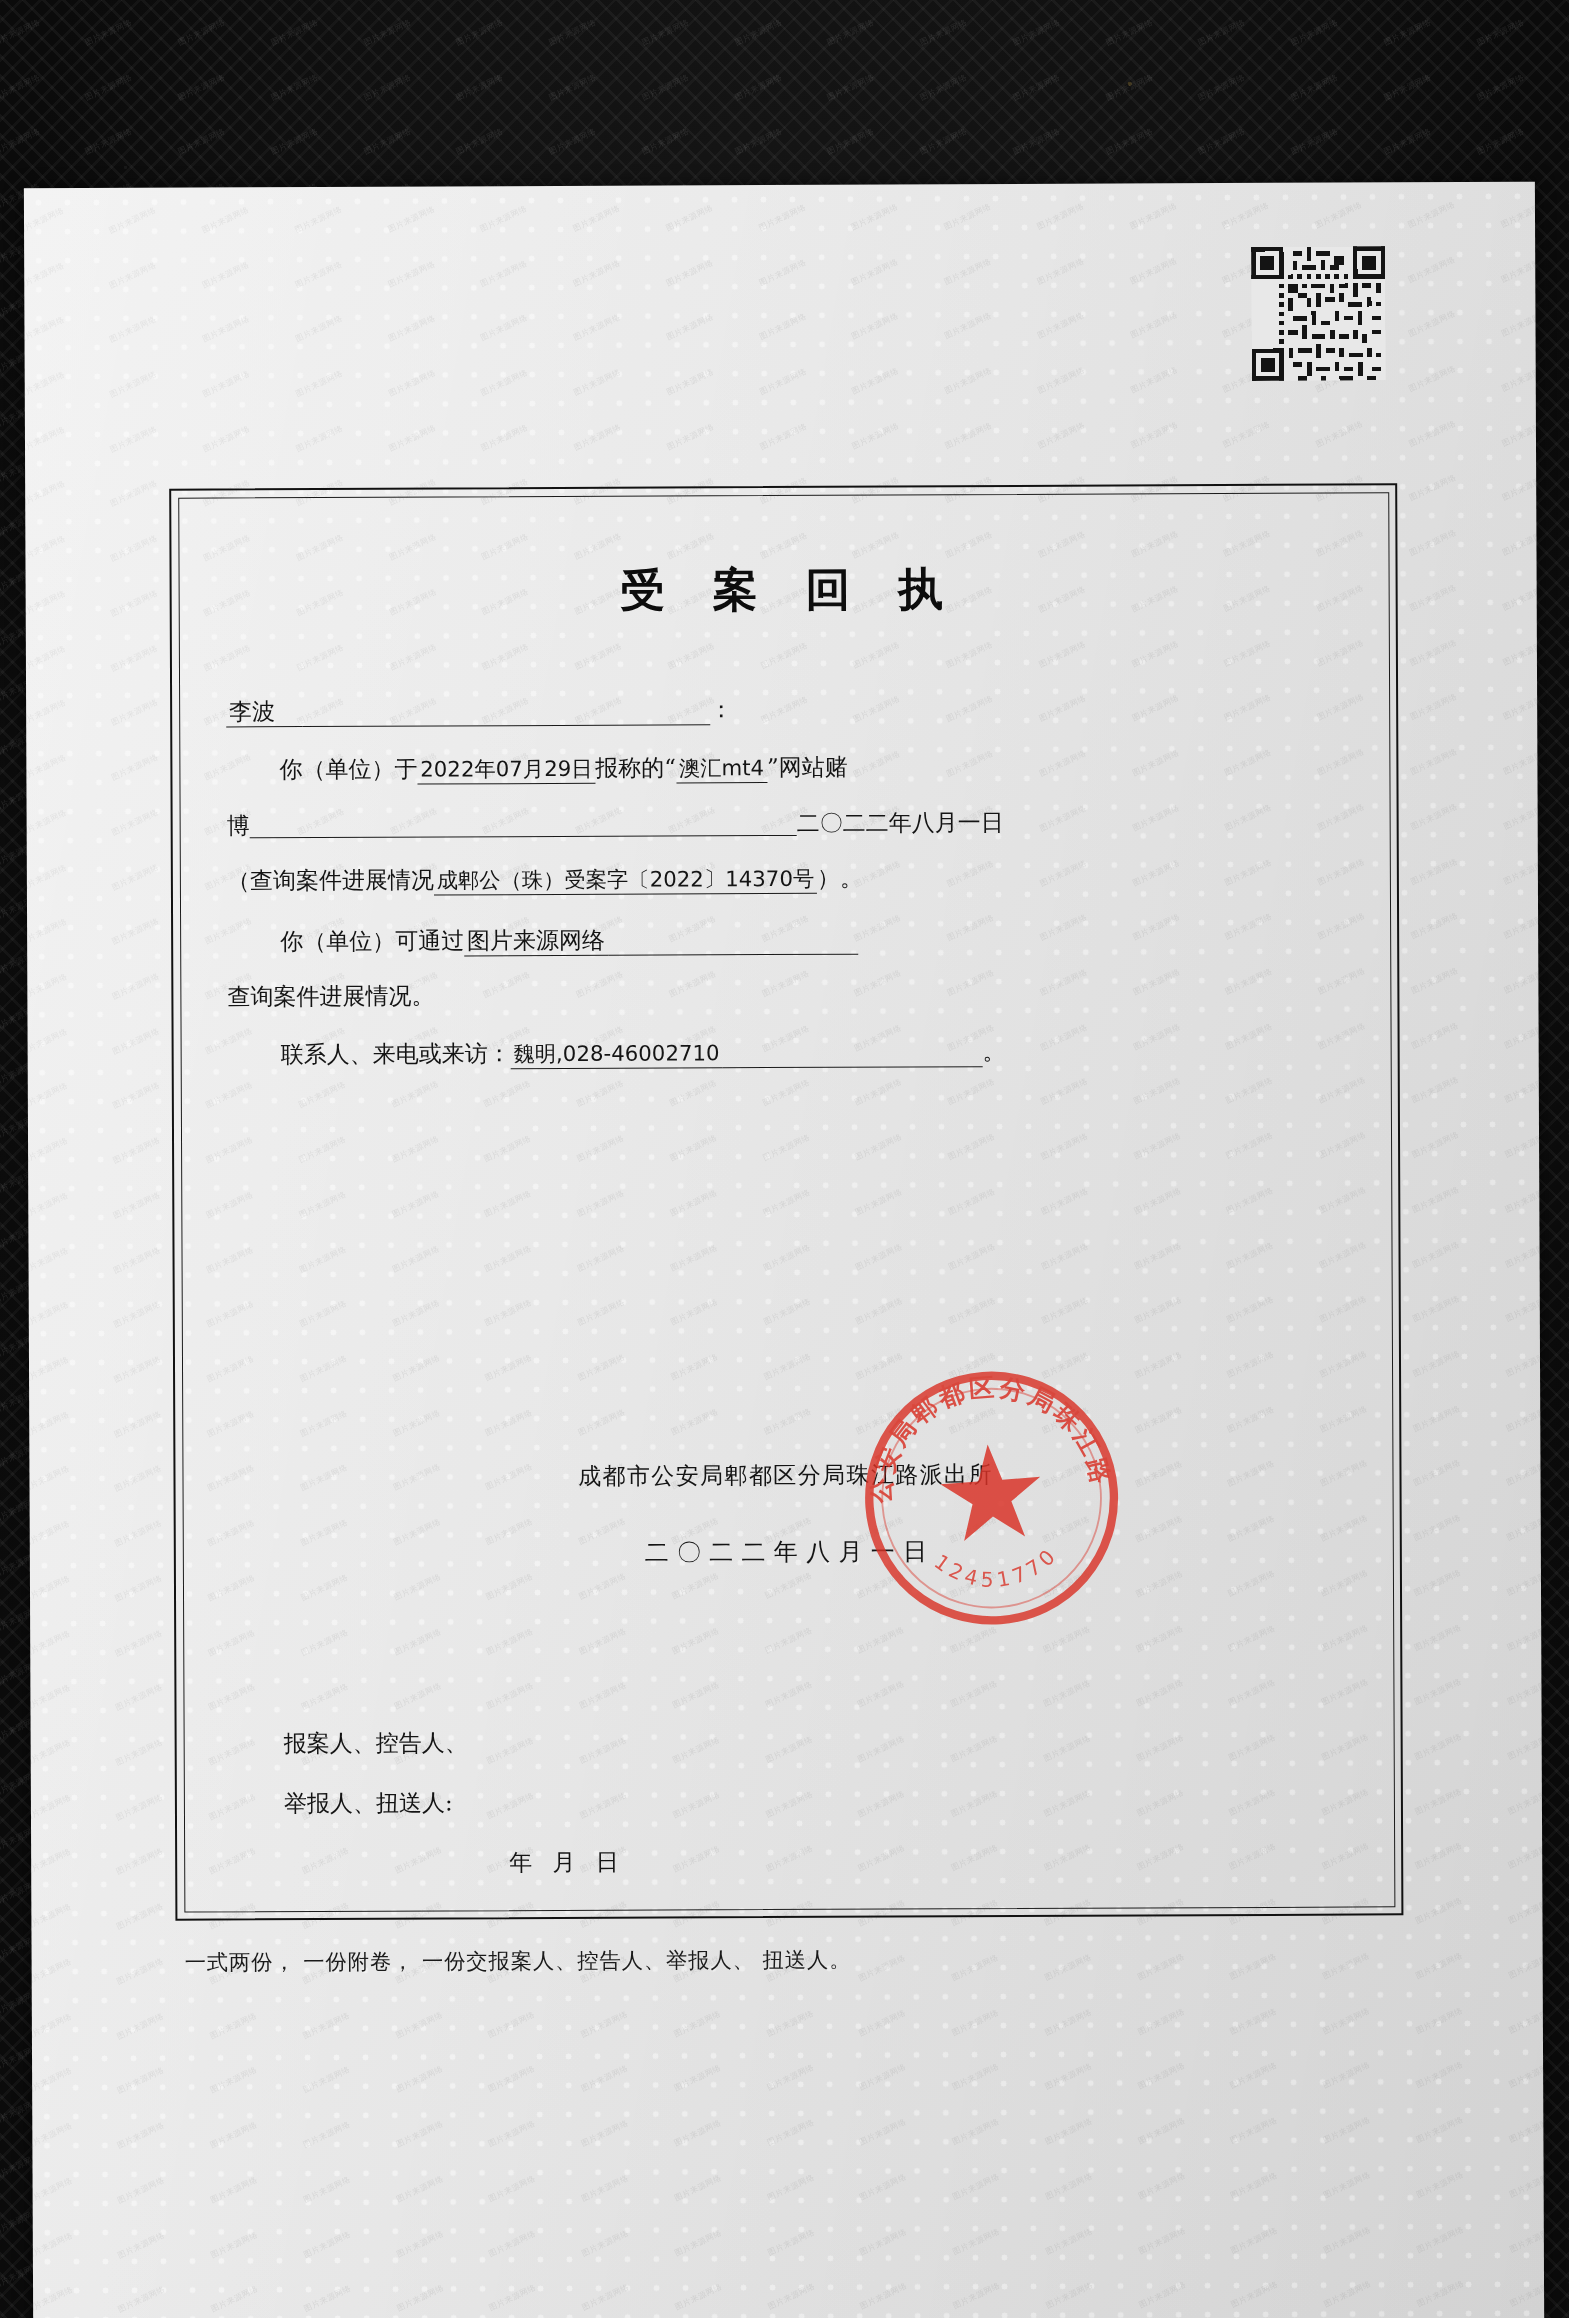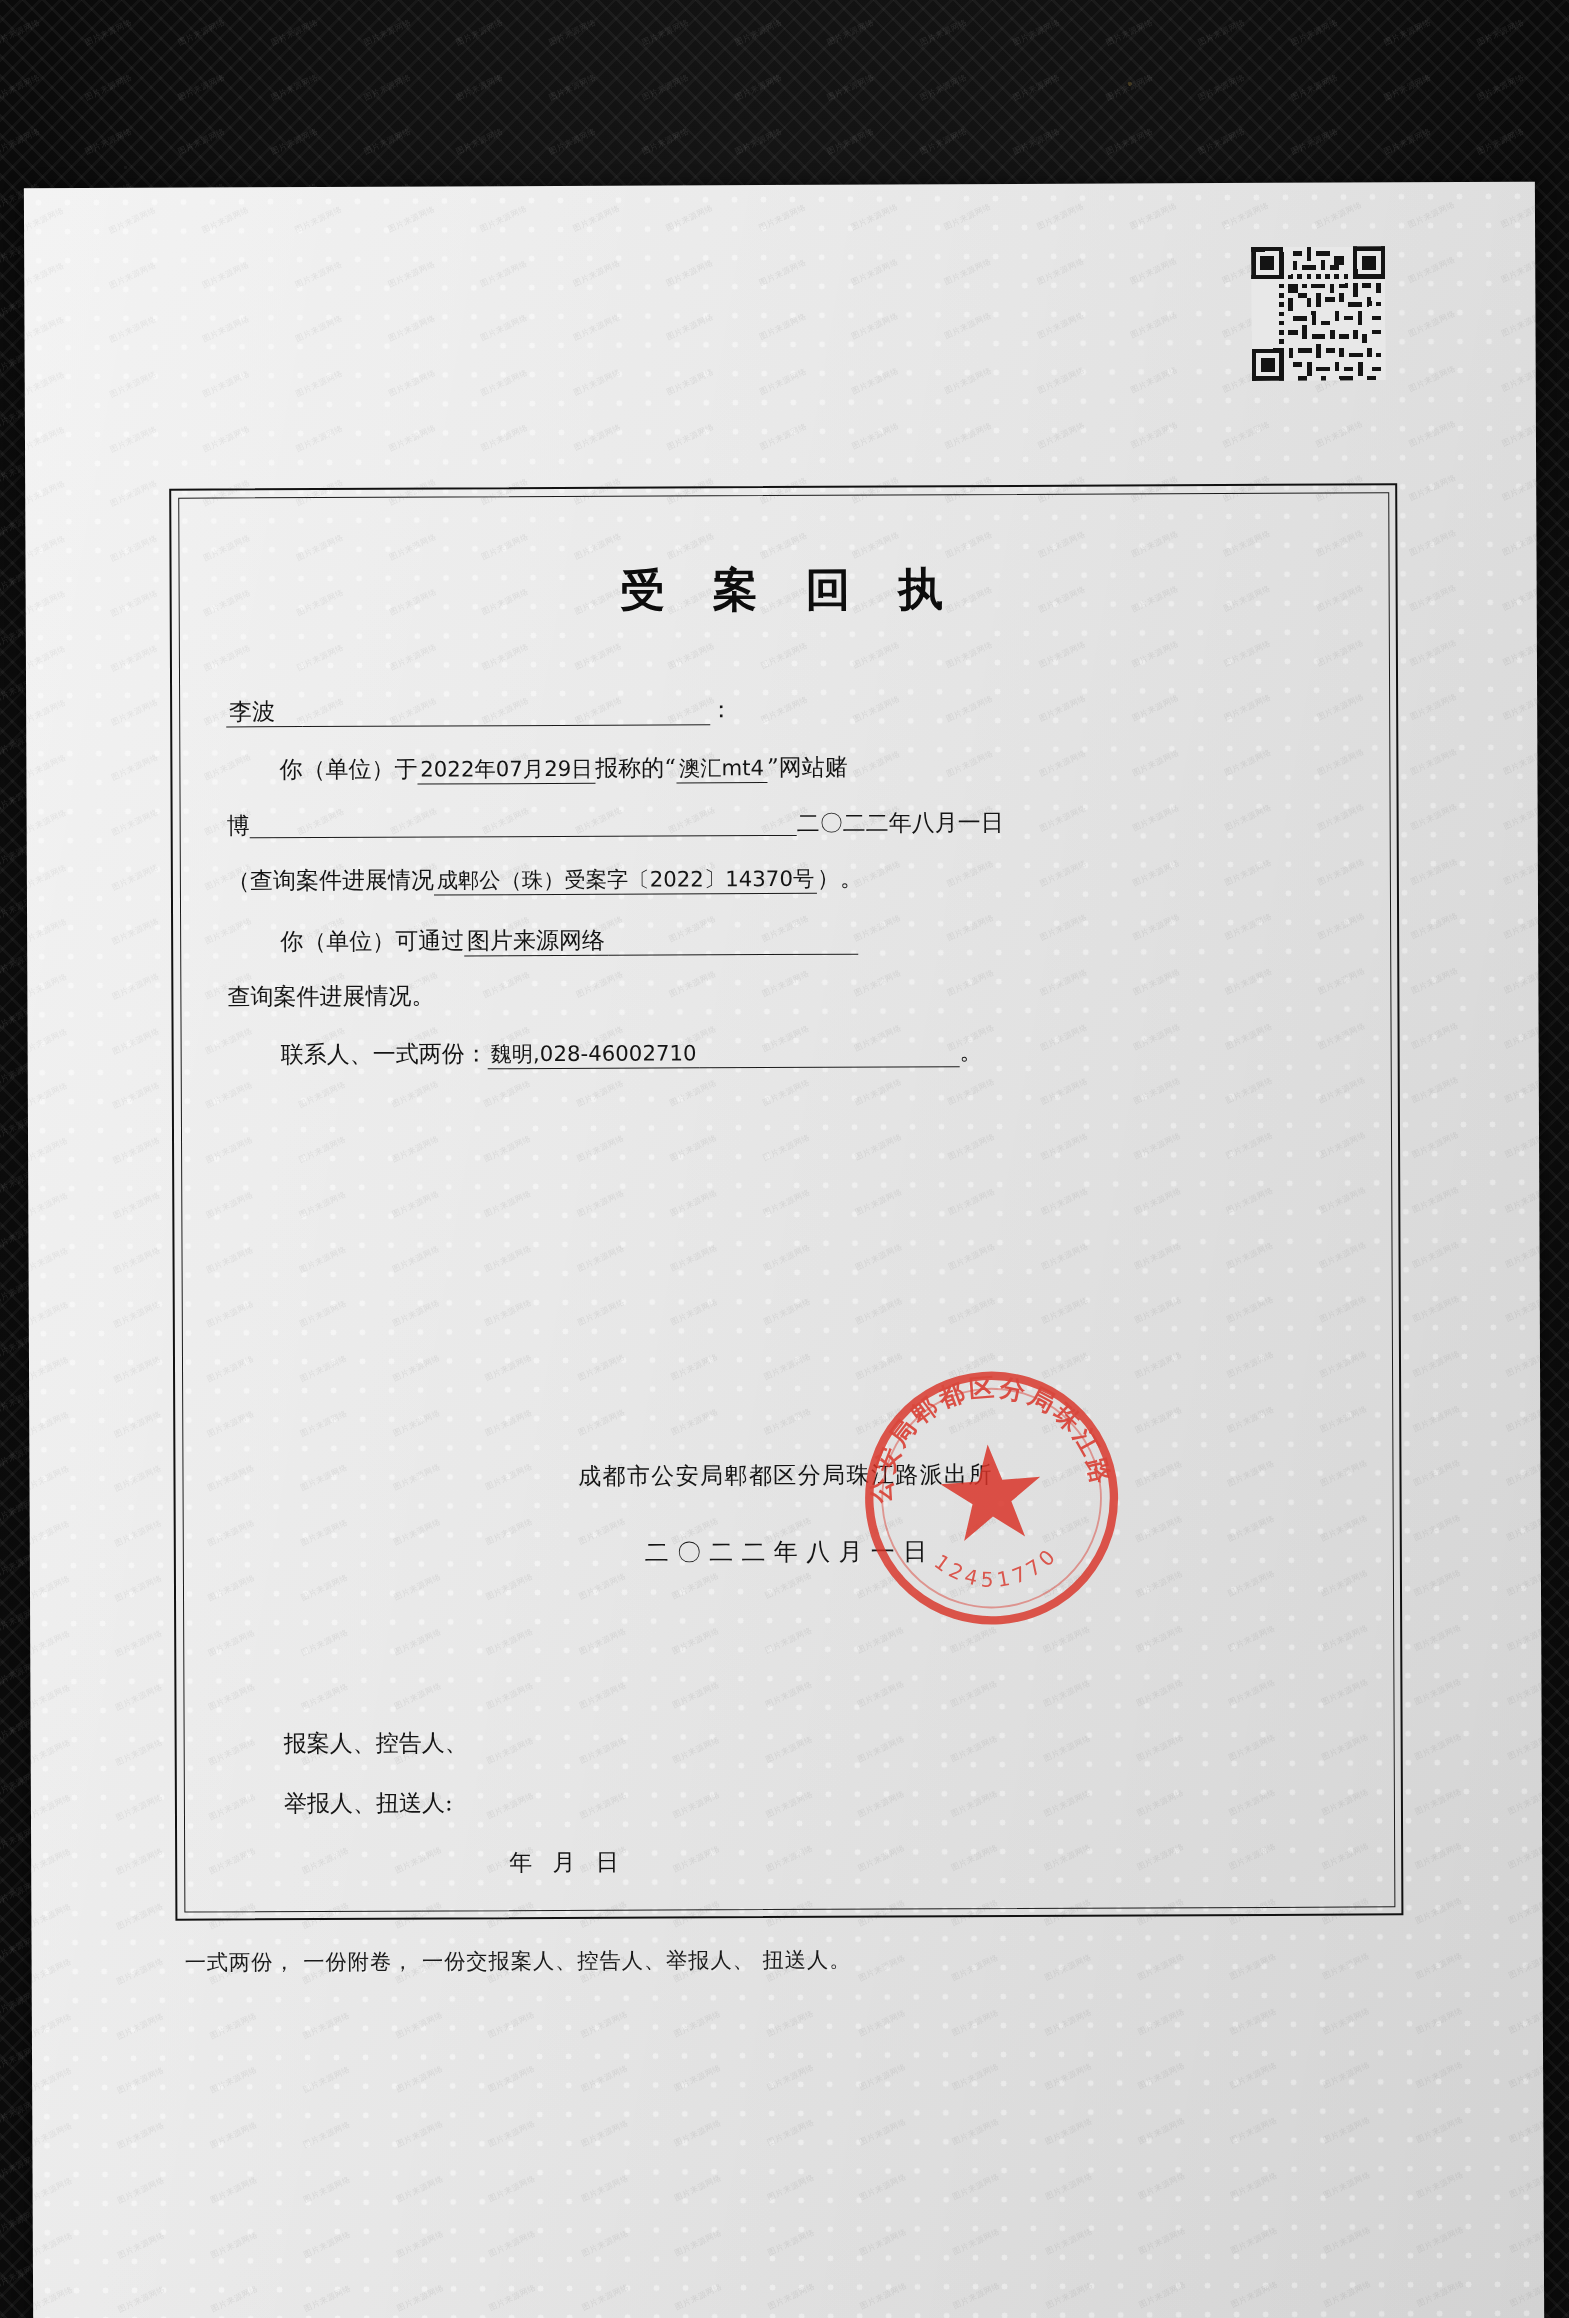--- a/index.html
+++ b/index.html
@@ -1799,21 +1799,21 @@
     </div>
 
     <div class="body-line" style="left:109px; top:441px;">
       <span>你（单位）可通过</span><span class="fill">图片来源网络</span><span class="blank" style="width:250px;"></span>
     </div>
     <div class="body-line" style="left:56px; top:496px;">
       <span>查询案件进展情况。</span>
     </div>
 
     <div class="body-line" style="left:109px; top:554px;">
-      <span>联系人、一式两份：</span><span class="fill typed">魏明,028-46002710</span><span class="blank" style="width:260px;"></span><span>。</span>
+      <span>联系人、来电或来访：</span><span class="fill typed">魏明,028-46002710</span><span class="blank" style="width:260px;"></span><span>。</span>
     </div>
 
     <div id="sign-unit">成都市公安局郫都区分局珠江路派出所</div>
     <div id="sign-date">二〇二二年八月一日</div>
 
     <div id="seal">
       <svg viewBox="0 0 300 300" width="278" height="278">
         <defs>
           <path id="sealArcTop" d="M 40,150 A 110,110 0 1 1 260,150" fill="none"></path>
           <path id="sealArcBottom" d="M 72,205 A 95,95 0 0 0 228,205" fill="none"></path>

